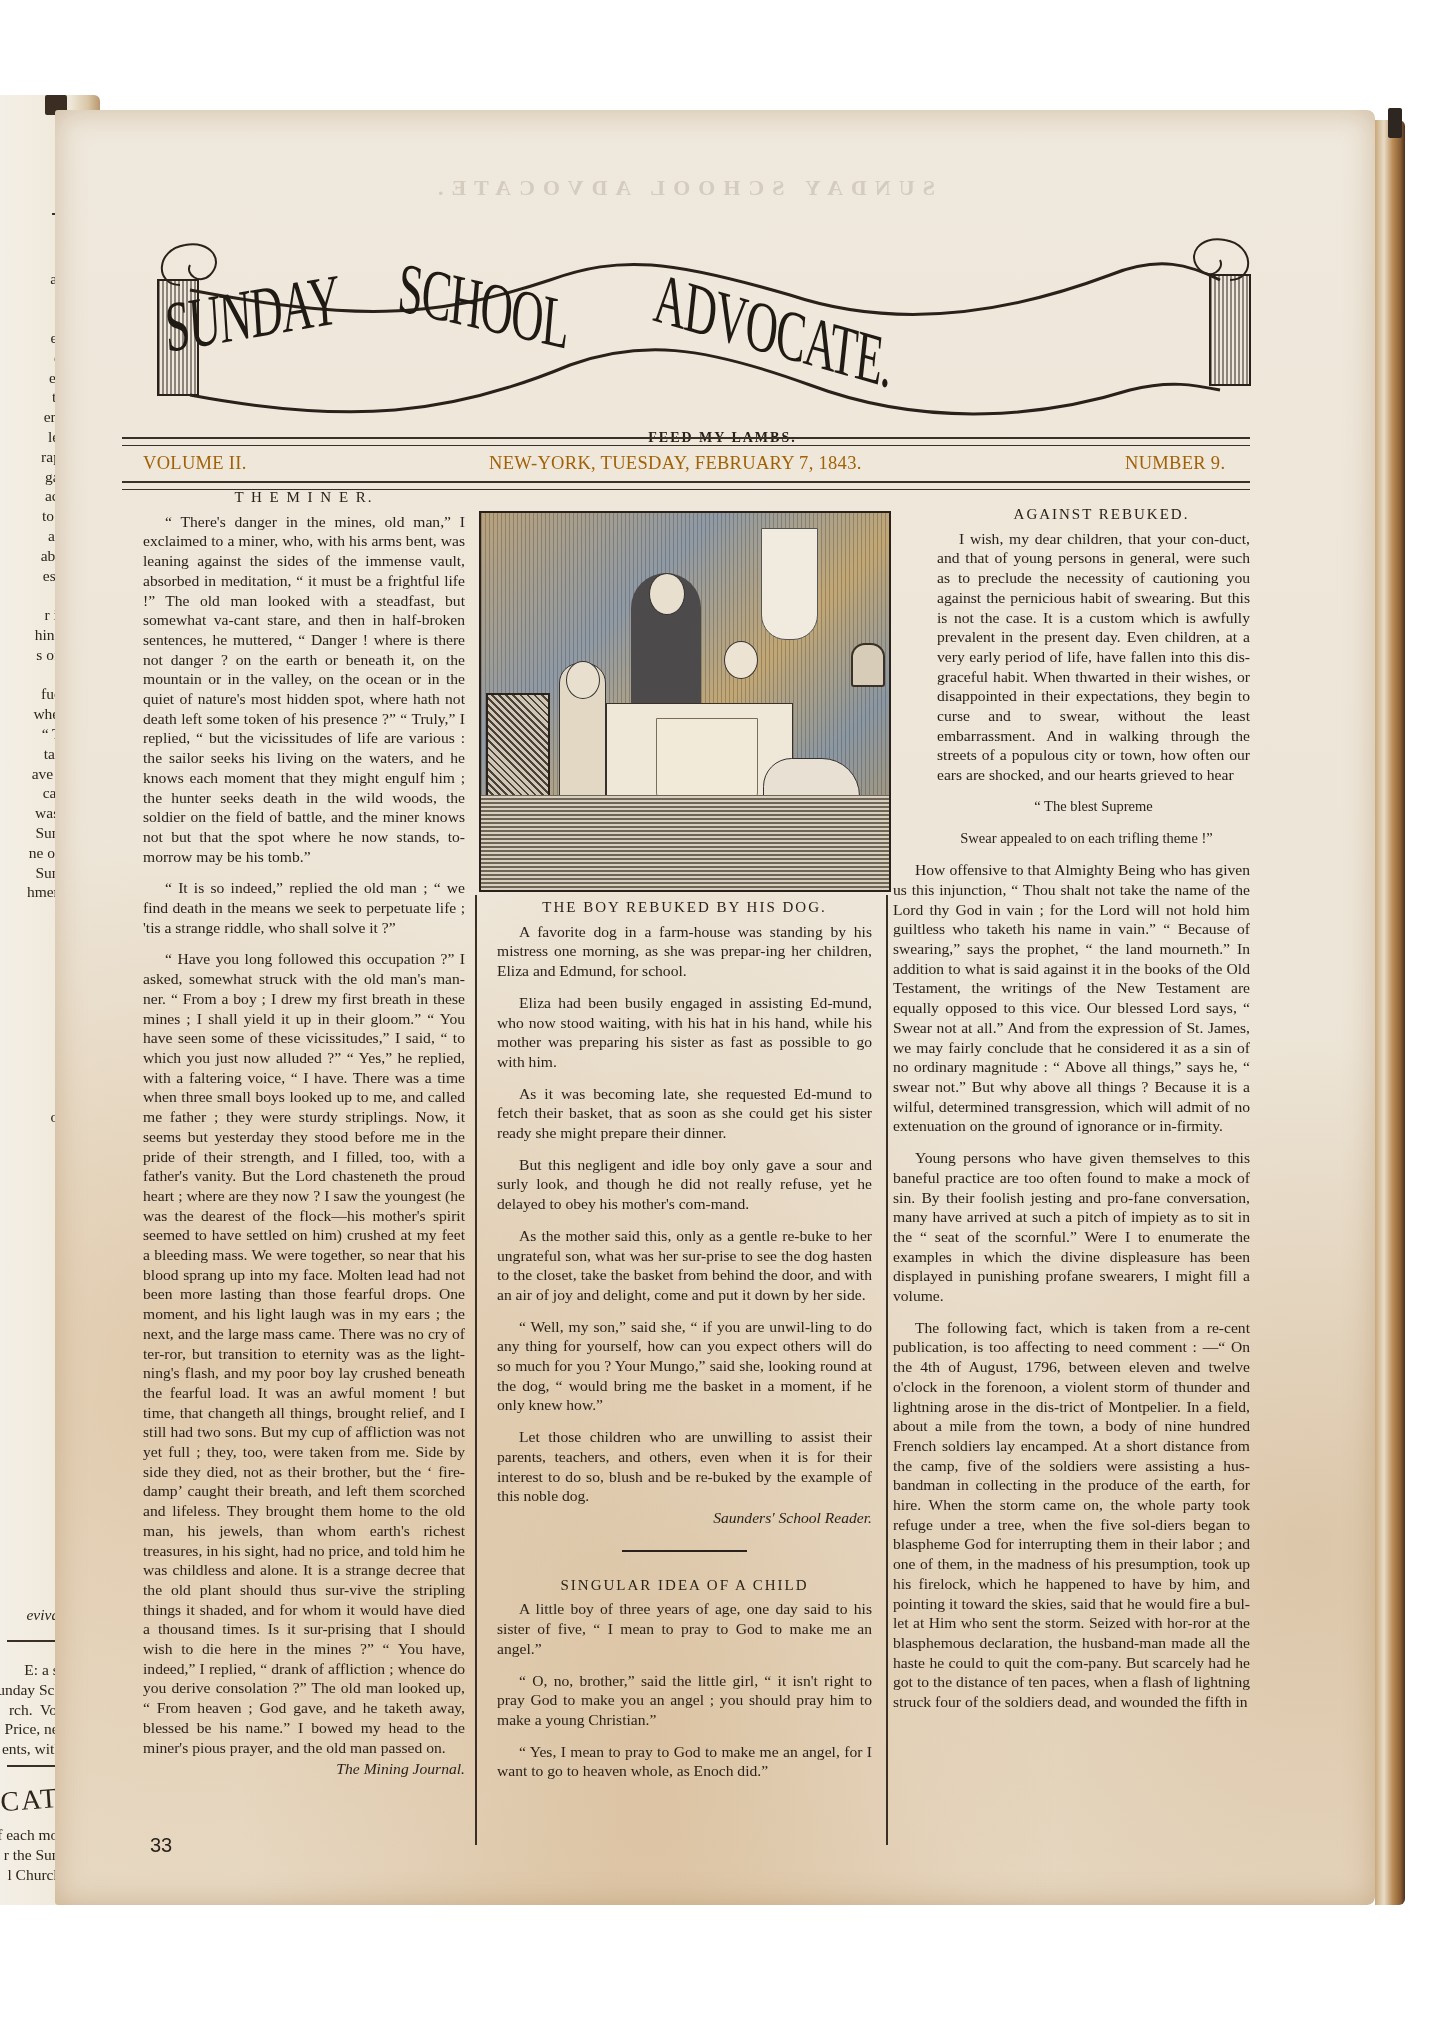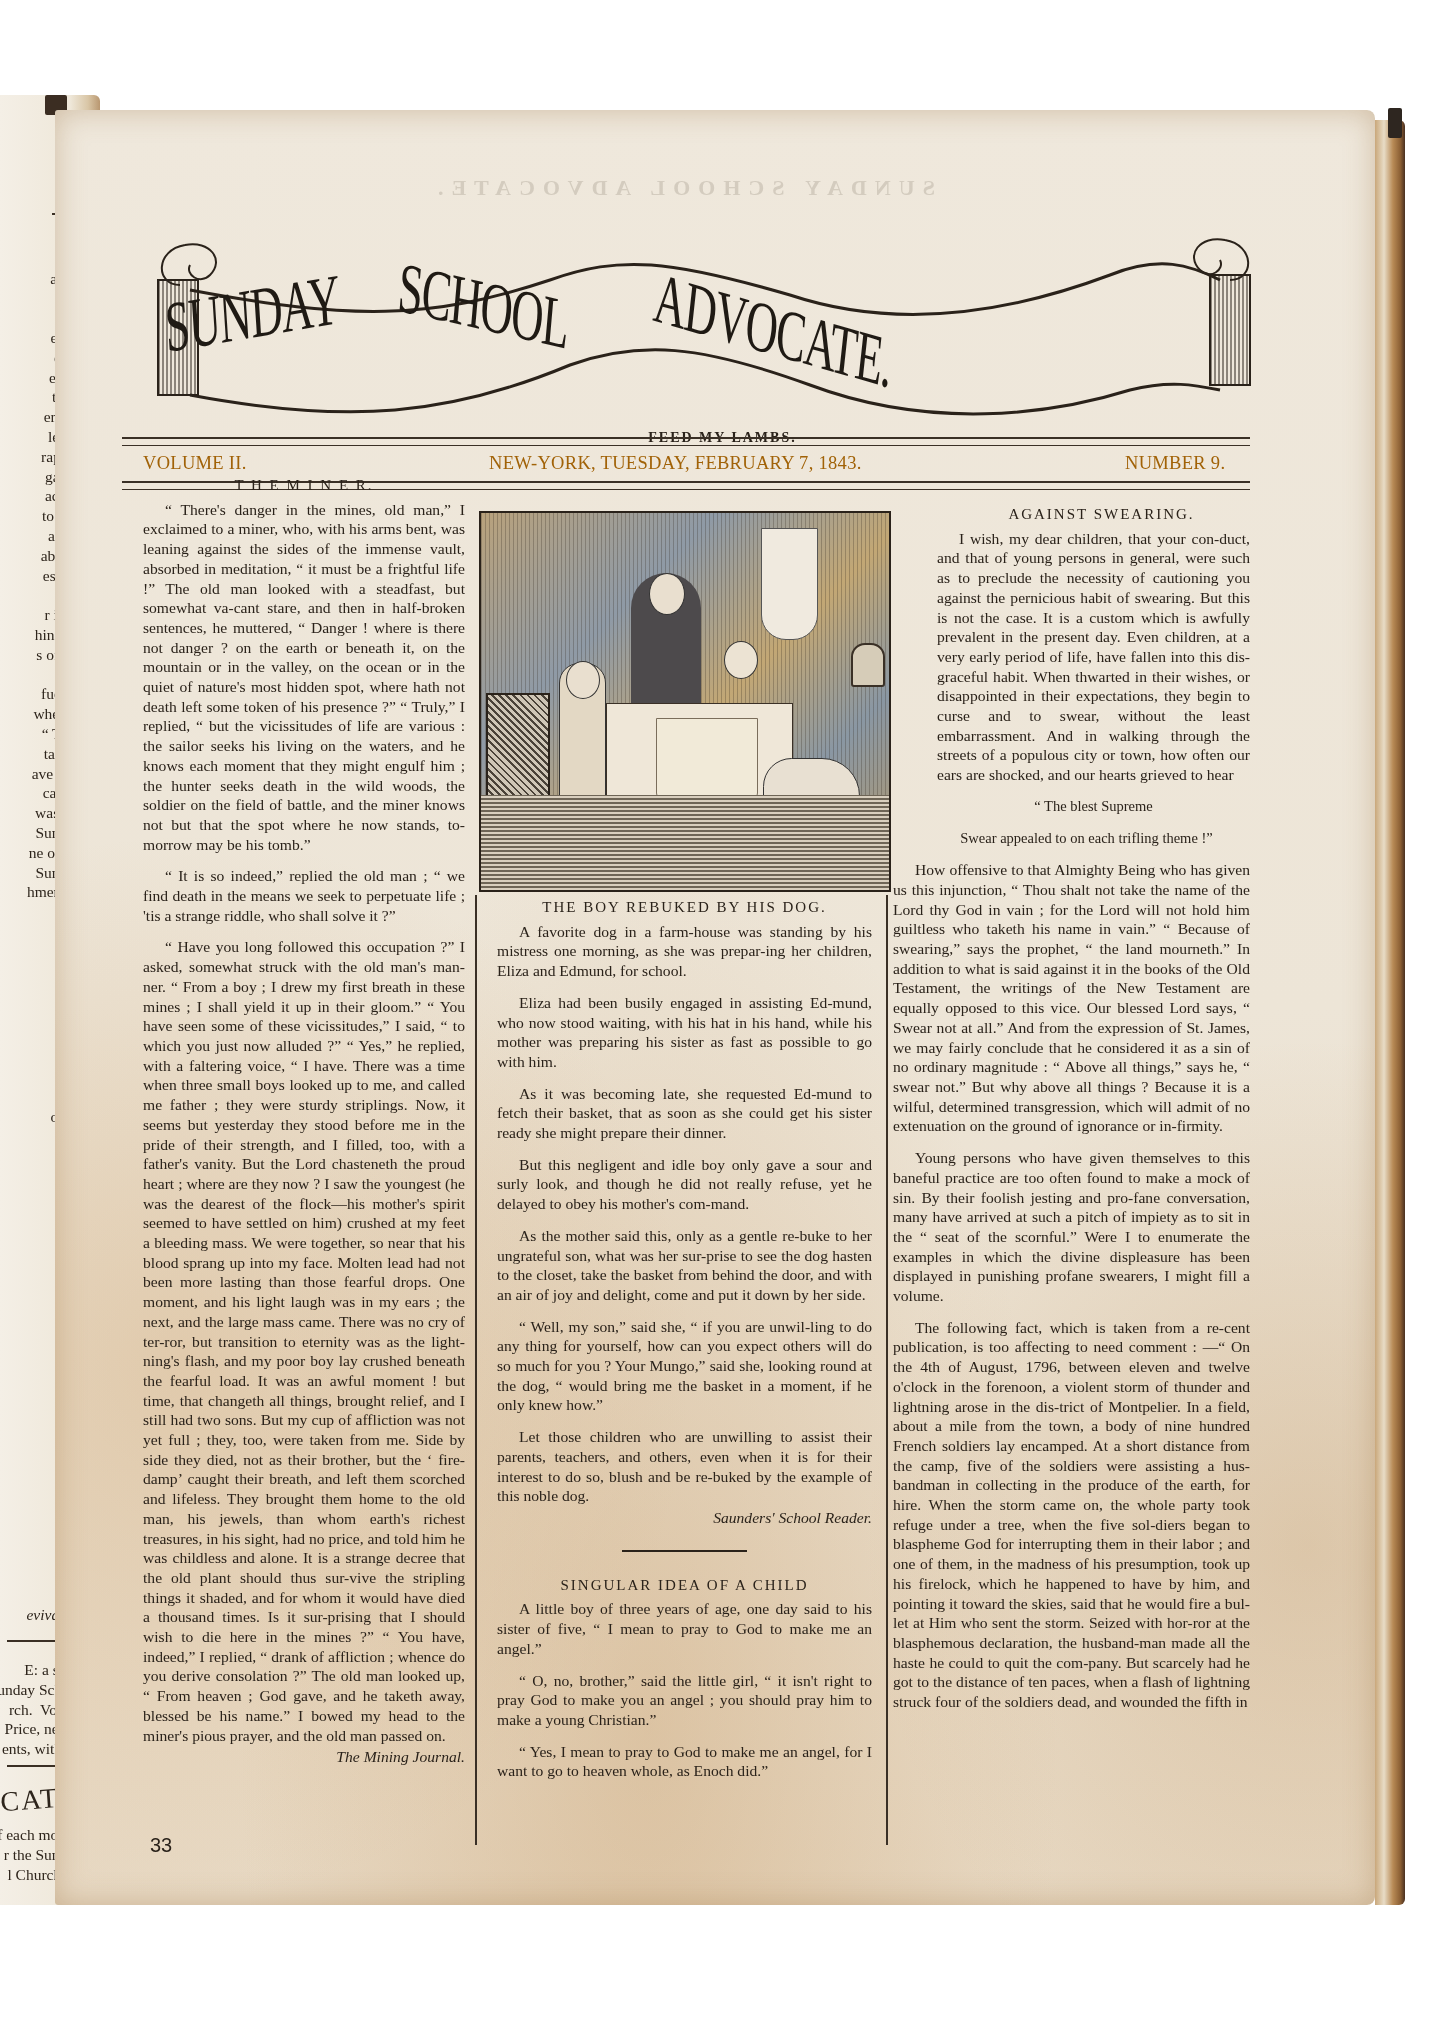--- a/index.html
+++ b/index.html
@@ -187,21 +187,21 @@
   <span style="left:500px;top:30px;transform:scaleX(0.62) rotate(10deg);">ADVOCATE.</span>
 </div>
 <div class="motto">FEED MY LAMBS.</div>
 
 <div class="rule-double" style="top:437px;"></div>
 <div class="dateline" style="left:143px;">VOLUME II.</div>
 <div class="dateline" style="left:489px;">NEW-YORK, TUESDAY, FEBRUARY 7, 1843.</div>
 <div class="dateline" style="left:1125px;">NUMBER 9.</div>
 <div class="rule-double" style="top:481px;"></div>
 
-<div class="col" style="left:143px;top:476px;width:322px;">
+<div class="col" style="left:143px;top:488px;width:322px;">
   <h3>T H E  M I N E R.</h3>
   <p>“ There's danger in the mines, old man,” I exclaimed to a miner, who, with his arms bent, was leaning against the sides of the immense vault, absorbed in meditation, “ it must be a frightful life !”   The old man looked with a steadfast, but somewhat va-cant stare, and then in half-broken sentences, he muttered, “ Danger ! where is there not danger ? on the earth or beneath it, on the mountain or in the valley, on the ocean or in the quiet of nature's most hidden spot, where hath not death left some token of his presence ?”   “ Truly,” I replied, “ but the vicissitudes of life are various : the sailor seeks his living on the waters, and he knows each moment that they might engulf him ; the hunter seeks death in the wild woods, the soldier on the field of battle, and the miner knows not but that the spot where he now stands, to-morrow may be his tomb.”</p>
   <p>“ It is so indeed,” replied the old man ; “ we find death in the means we seek to perpetuate life ; 'tis a strange riddle, who shall solve it ?”</p>
   <p>“ Have you long followed this occupation ?” I asked, somewhat struck with the old man's man-ner.   “ From a boy ; I drew my first breath in these mines ; I shall yield it up in their gloom.” “ You have seen some of these vicissitudes,” I said, “ to which you just now alluded ?”   “ Yes,” he replied, with a faltering voice, “ I have. There was a time when three small boys looked up to me, and called me father ; they were sturdy striplings.   Now, it seems but yesterday they stood before me in the pride of their strength, and I filled, too, with a father's vanity.   But the Lord chasteneth the proud heart ; where are they now ? I saw the youngest (he was the dearest of the flock—his mother's spirit seemed to have settled on him) crushed at my feet a bleeding mass.   We were together, so near that his blood sprang up into my face.   Molten lead had not been more lasting than those fearful drops.   One moment, and his light laugh was in my ears ; the next, and the large mass came.   There was no cry of ter-ror, but transition to eternity was as the light-ning's flash, and my poor boy lay crushed beneath the fearful load.   It was an awful moment ! but time, that changeth all things, brought relief, and I still had two sons.   But my cup of affliction was not yet full ; they, too, were taken from me. Side by side they died, not as their brother, but the ‘ fire-damp’ caught their breath, and left them scorched and lifeless.   They brought them home to the old man, his jewels, than whom earth's richest treasures, in his sight, had no price, and told him he was childless and alone.   It is a strange decree that the old plant should thus sur-vive the stripling things it shaded, and for whom it would have died a thousand times.   Is it sur-prising that I should wish to die here in the mines ?”   “ You have, indeed,” I replied, “ drank of affliction ; whence do you derive consolation ?” The old man looked up, “ From heaven ; God gave, and he taketh away, blessed be his name.” I bowed my head to the miner's pious prayer, and the old man passed on.</p>
   <p class="credit">The Mining Journal.</p>
 </div>
 <div class="vrule" style="left:475px;top:895px;height:950px;"></div>
 
 <div class="illustration">
   <div class="curtain"></div>
@@ -230,21 +230,21 @@
   <p class="credit">Saunders' School Reader.</p>
   <div class="short-rule"></div>
   <h3>SINGULAR IDEA OF A CHILD</h3>
   <p>A little boy of three years of age, one day said to his sister of five, “ I mean to pray to God to make me an angel.”</p>
   <p>“ O, no, brother,” said the little girl, “ it isn't right to pray God to make you an angel ; you should pray him to make a young Christian.”</p>
   <p>“ Yes, I mean to pray to God to make me an angel, for I want to go to heaven whole, as Enoch did.”</p>
 </div>
 <div class="vrule" style="left:886px;top:895px;height:950px;"></div>
 
 <div class="col" style="left:893px;top:505px;width:357px;">
-  <h3 style="padding-left:60px;">AGAINST SWEARING.</h3>
+  <h3 style="padding-left:60px;">AGAINST REBUKED.</h3>
   <p style="padding-left:44px;">I wish, my dear children, that your con-duct, and that of young persons in general, were such as to preclude the necessity of cautioning you against the pernicious habit of swearing.   But this is not the case.   It is a custom which is awfully prevalent in the present day.   Even children, at a very early period of life, have fallen into this dis-graceful habit.   When thwarted in their wishes, or disappointed in their expectations, they begin to curse and to swear, without the least embarrassment.   And in walking through the streets of a populous city or town, how often our ears are shocked, and our hearts grieved to hear</p>
   <p class="verse" style="padding-left:44px;">“ The blest Supreme</p>
   <p class="verse" style="padding-left:30px;">Swear appealed to on each trifling theme !”</p>
   <p>How offensive to that Almighty Being who has given us this injunction, “ Thou shalt not take the name of the Lord thy God in vain ; for the Lord will not hold him guiltless who taketh his name in vain.”   “ Because of swearing,” says the prophet, “ the land mourneth.”   In addition to what is said against it in the books of the Old Testament, the writings of the New Testament are equally opposed to this vice.   Our blessed Lord says, “ Swear not at all.”   And from the expression of St. James, we may fairly conclude that he considered it as a sin of no ordinary magnitude : “ Above all things,” says he, “ swear not.”   But why above all things ?   Because it is a wilful, determined transgression, which will admit of no extenuation on the ground of ignorance or in-firmity.</p>
   <p>Young persons who have given themselves to this baneful practice are too often found to make a mock of sin.   By their foolish jesting and pro-fane conversation, many have arrived at such a pitch of impiety as to sit in the “ seat of the scornful.”   Were I to enumerate the examples in which the divine displeasure has been displayed in punishing profane swearers, I might fill a volume.</p>
   <p>The following fact, which is taken from a re-cent publication, is too affecting to need comment : —“ On the 4th of August, 1796, between eleven and twelve o'clock in the forenoon, a violent storm of thunder and lightning arose in the dis-trict of Montpelier.   In a field, about a mile from the town, a body of nine hundred French soldiers lay encamped.   At a short distance from the camp, five of the soldiers were assisting a hus-bandman in collecting in the produce of the earth, for hire.   When the storm came on, the whole party took refuge under a tree, when the five sol-diers began to blaspheme God for interrupting them in their labor ; and one of them, in the madness of his presumption, took up his firelock, which he happened to have by him, and pointing it toward the skies, said that he would fire a bul-let at Him who sent the storm.   Seized with hor-ror at the blasphemous declaration, the husband-man made all the haste he could to quit the com-pany.   But scarcely had he got to the distance of ten paces, when a flash of lightning struck four of the soldiers dead, and wounded the fifth in</p>
 </div>
 
 <div class="page-num">33</div>
 

